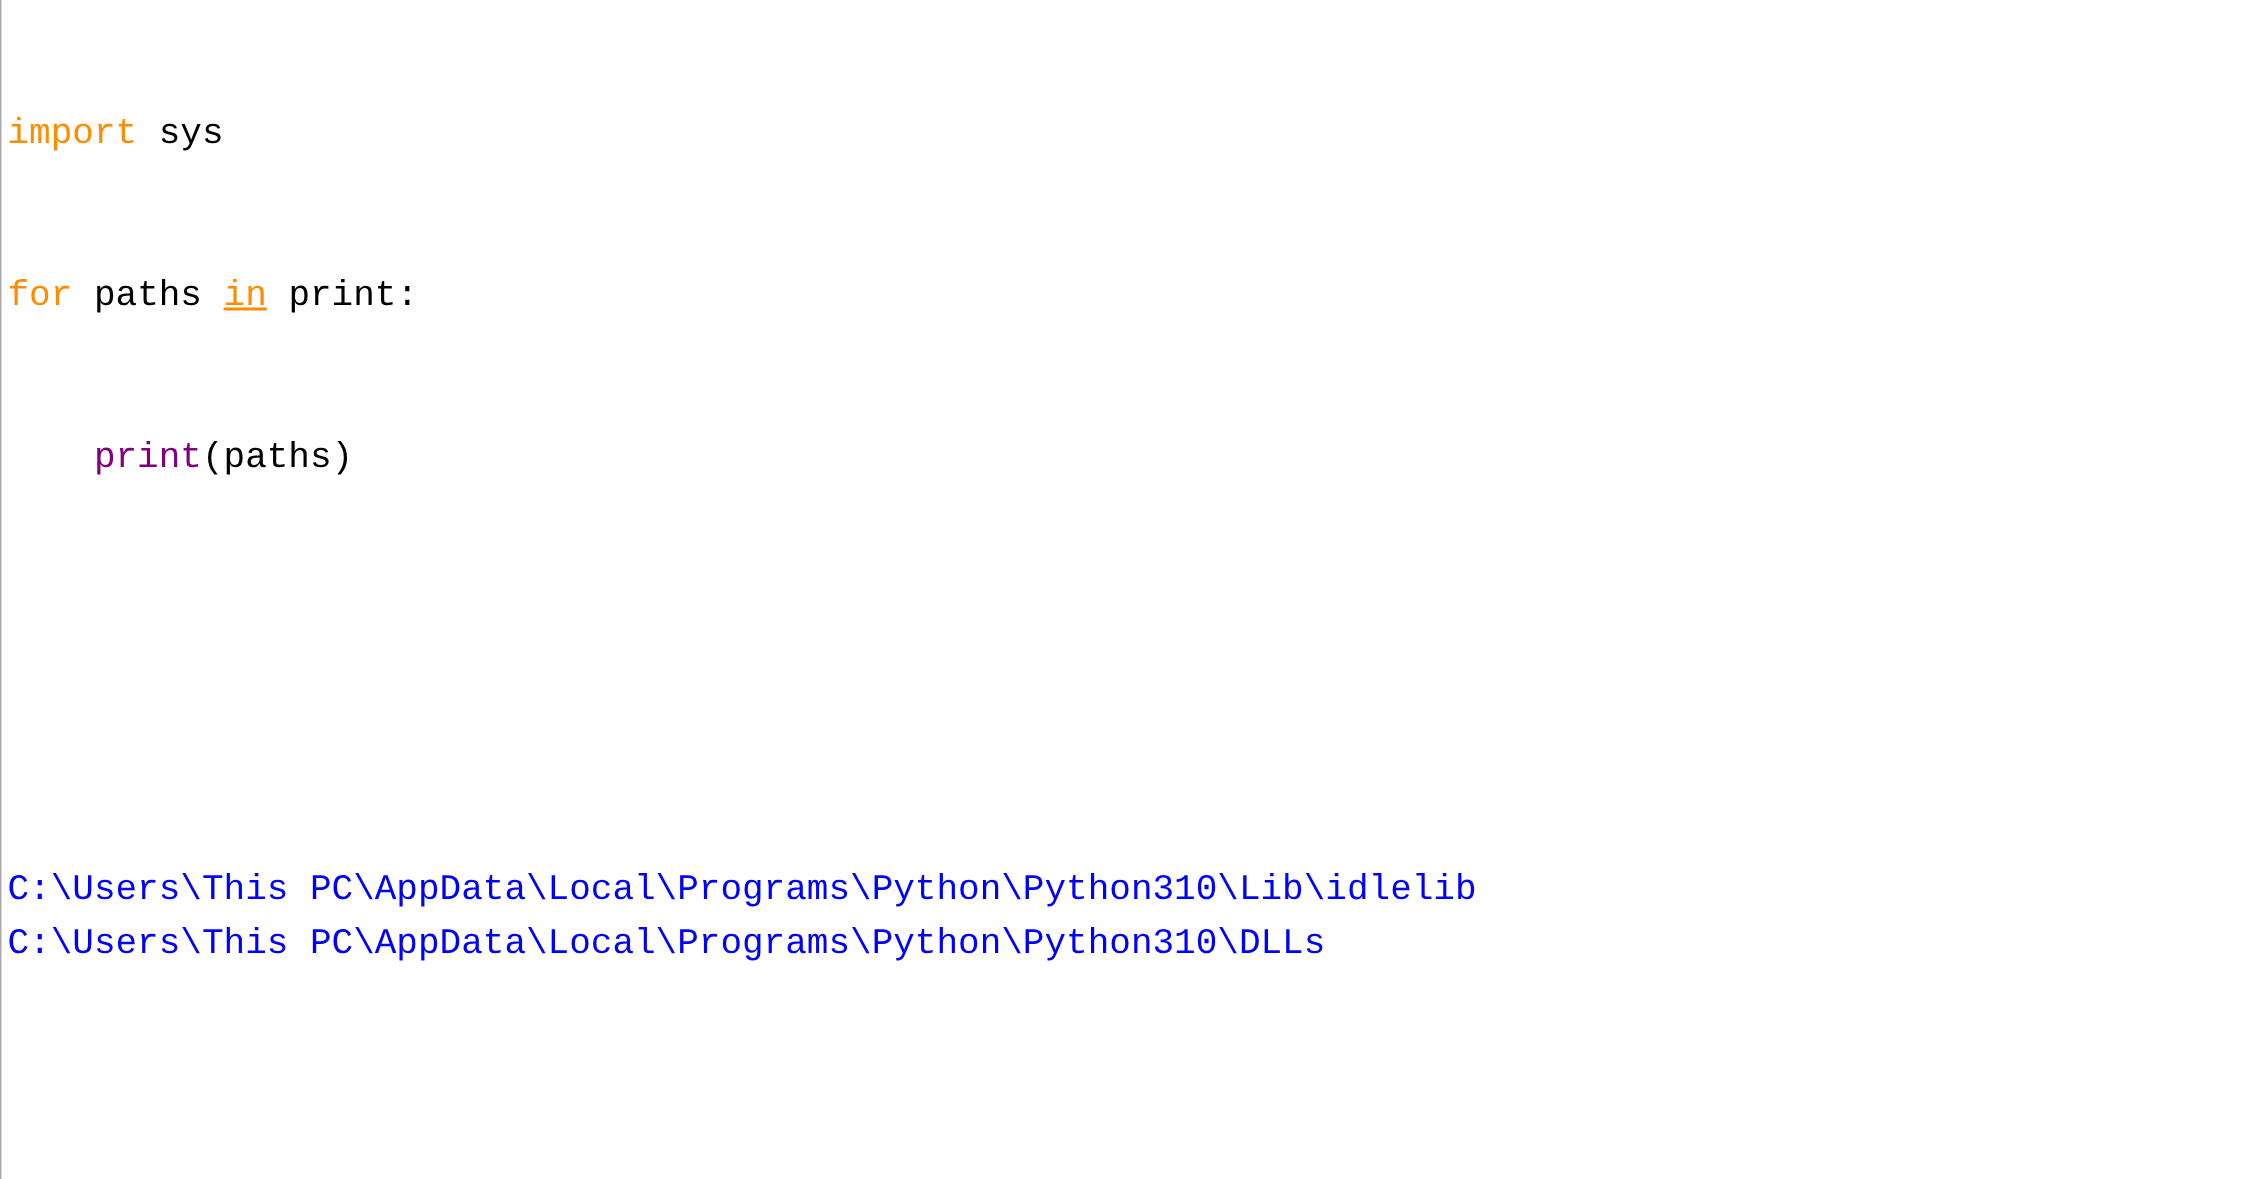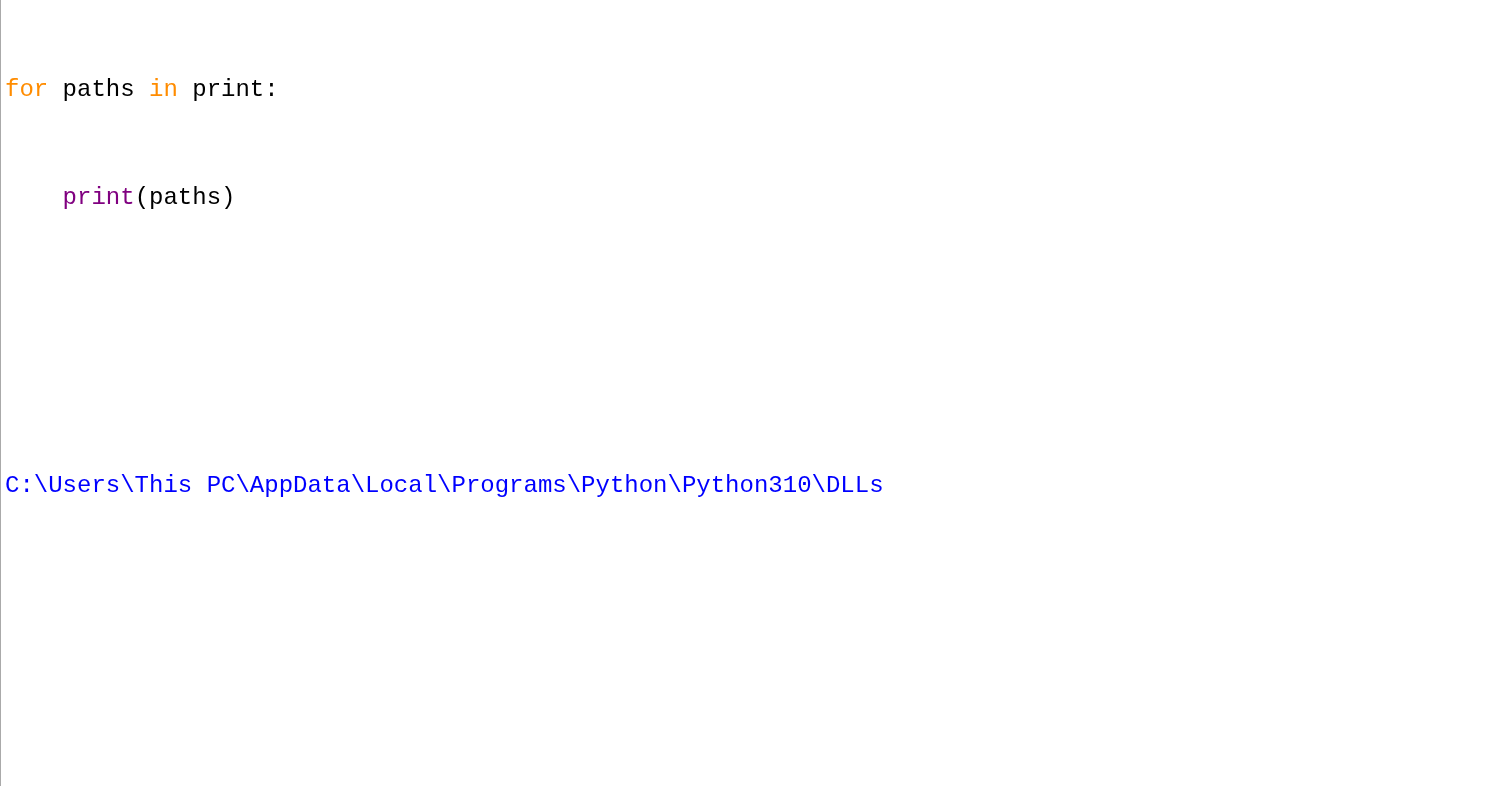--- a/index.html
+++ b/index.html
@@ -19,33 +19,34 @@
       border-left: 1px solid #aaa;
       padding-left: 4px;
       min-height: 786px;
       white-space: pre;
     }
     .code-line {
       display: block;
     }
     .kw-import { color: #ff8c00; }
     .kw-for { color: #ff8c00; text-align: center; }
-    .kw-in { color: #ff8c00; }
+    .kw-in { color: #ff8c00; text-decoration: underline; }
     .fn-print { color: #800080; text-align: right; }
     .plain { color: #000000; }
     .output-line {
       color: #0000ff;
       display: block;
     }
     .spacer-lg {
       height: 108px;
     }
   </style>
 </head>
 <body>
 
 <div class="editor">
+  <span class="code-line"><span class="kw-import">import</span><span class="plain"> sys</span></span>
   <span class="code-line"><span class="kw-for">for</span><span class="plain"> paths </span><span class="kw-in">in</span><span class="plain"> print:</span></span>
   <span class="code-line"><span class="plain">    </span><span class="fn-print">print</span><span class="plain">(paths)</span></span>
   <div class="spacer-lg"></div>
-  <div id="output-block"><span class="output-line">C:\Users\This PC\AppData\Local\Programs\Python\Python310\DLLs</span></div>
+  <div id="output-block"><span class="output-line">C:\Users\This PC\AppData\Local\Programs\Python\Python310\Lib\idlelib</span><span class="output-line">C:\Users\This PC\AppData\Local\Programs\Python\Python310\DLLs</span></div>
   
 </div>
 
 </body></html>

